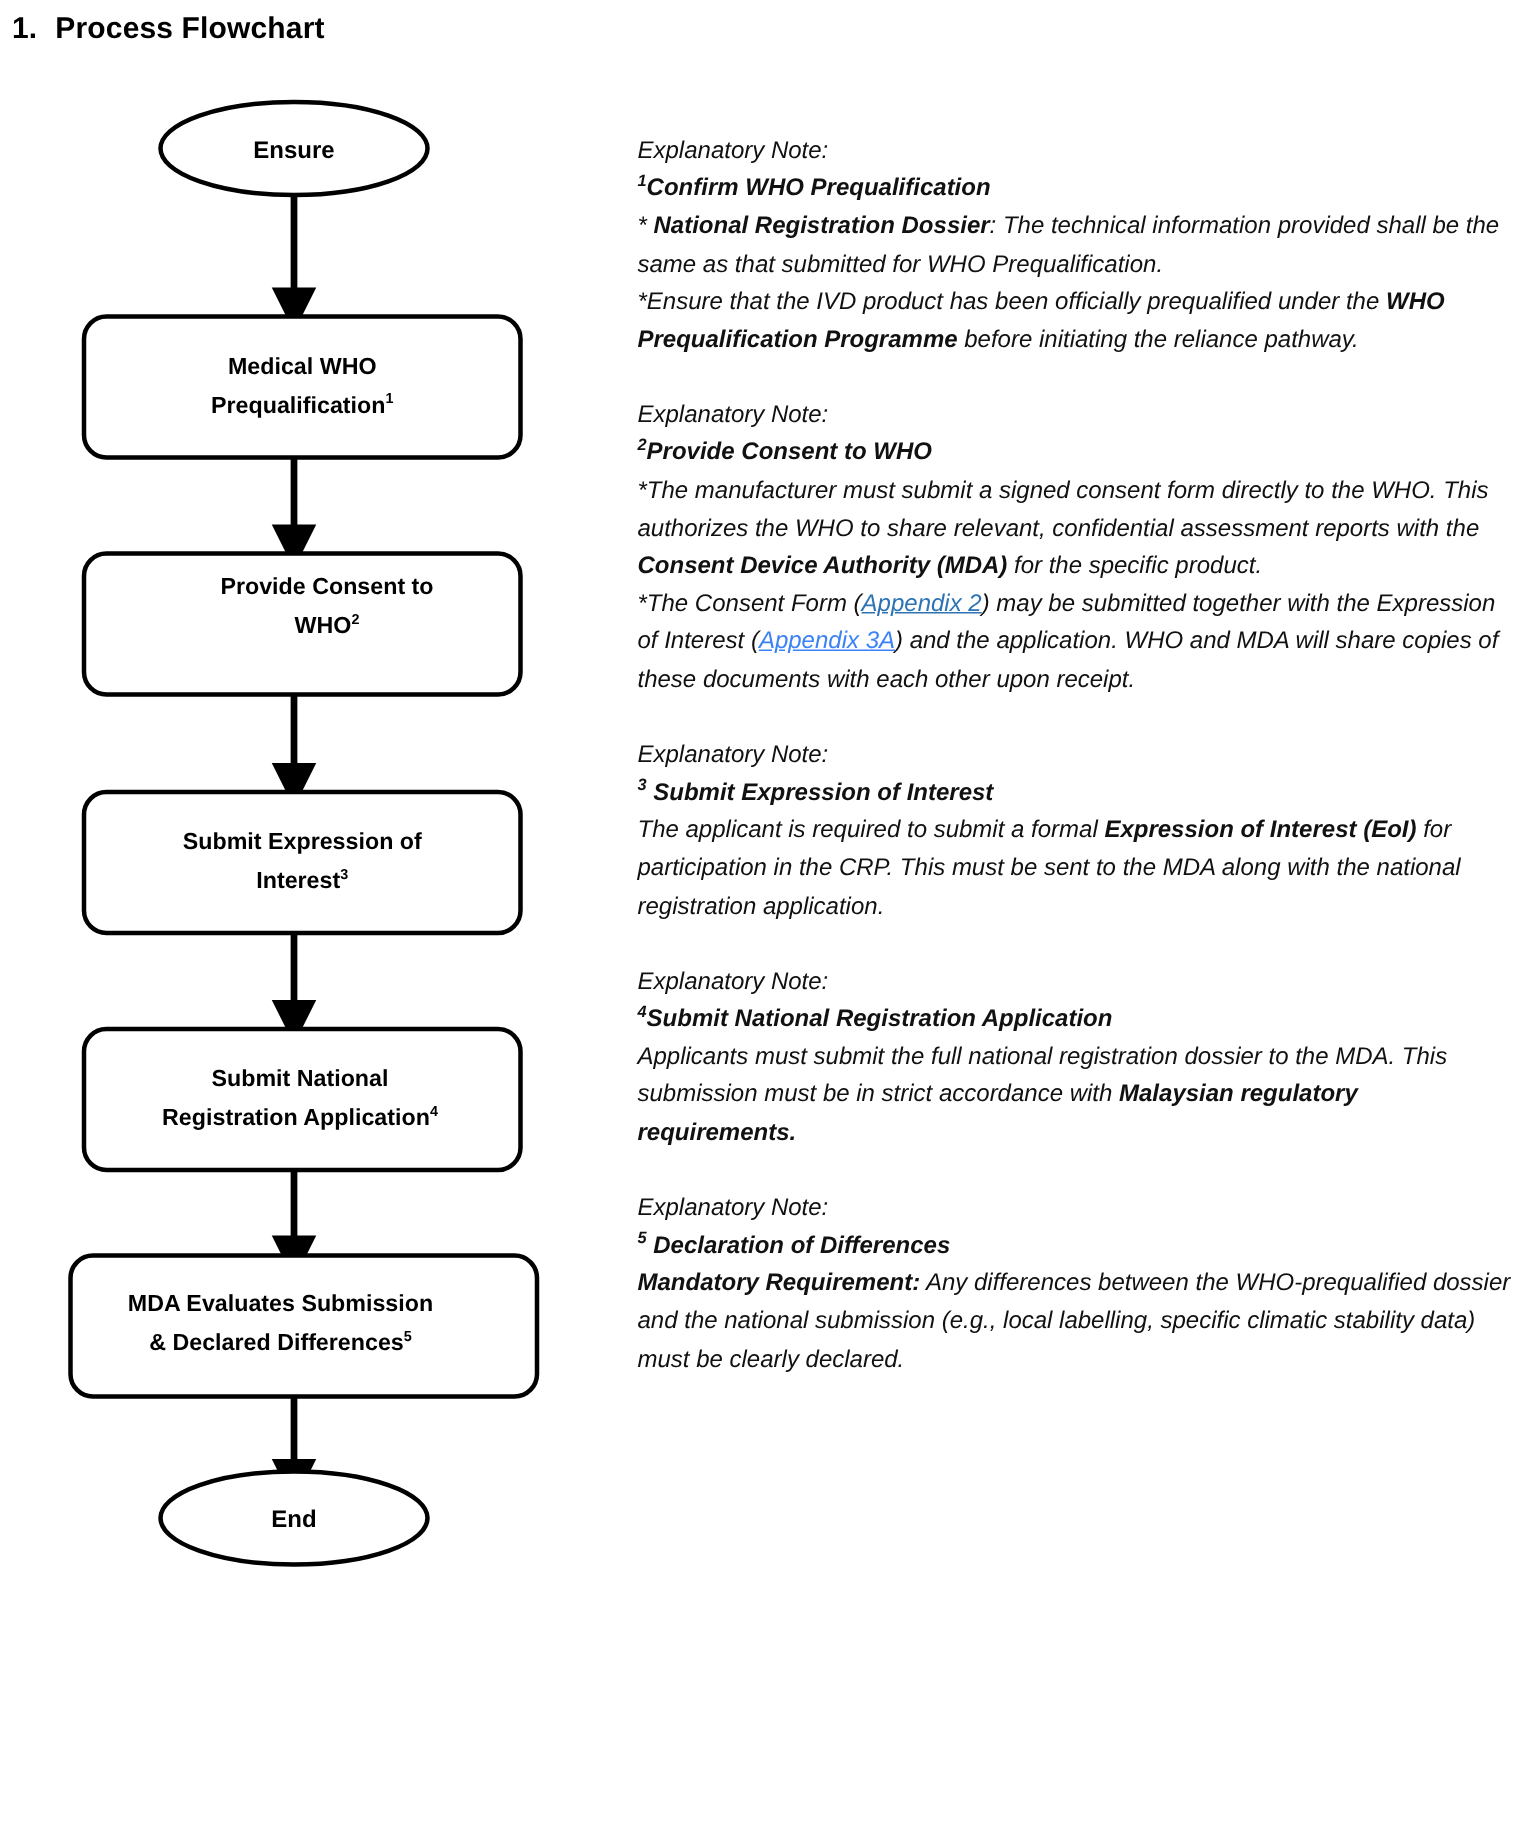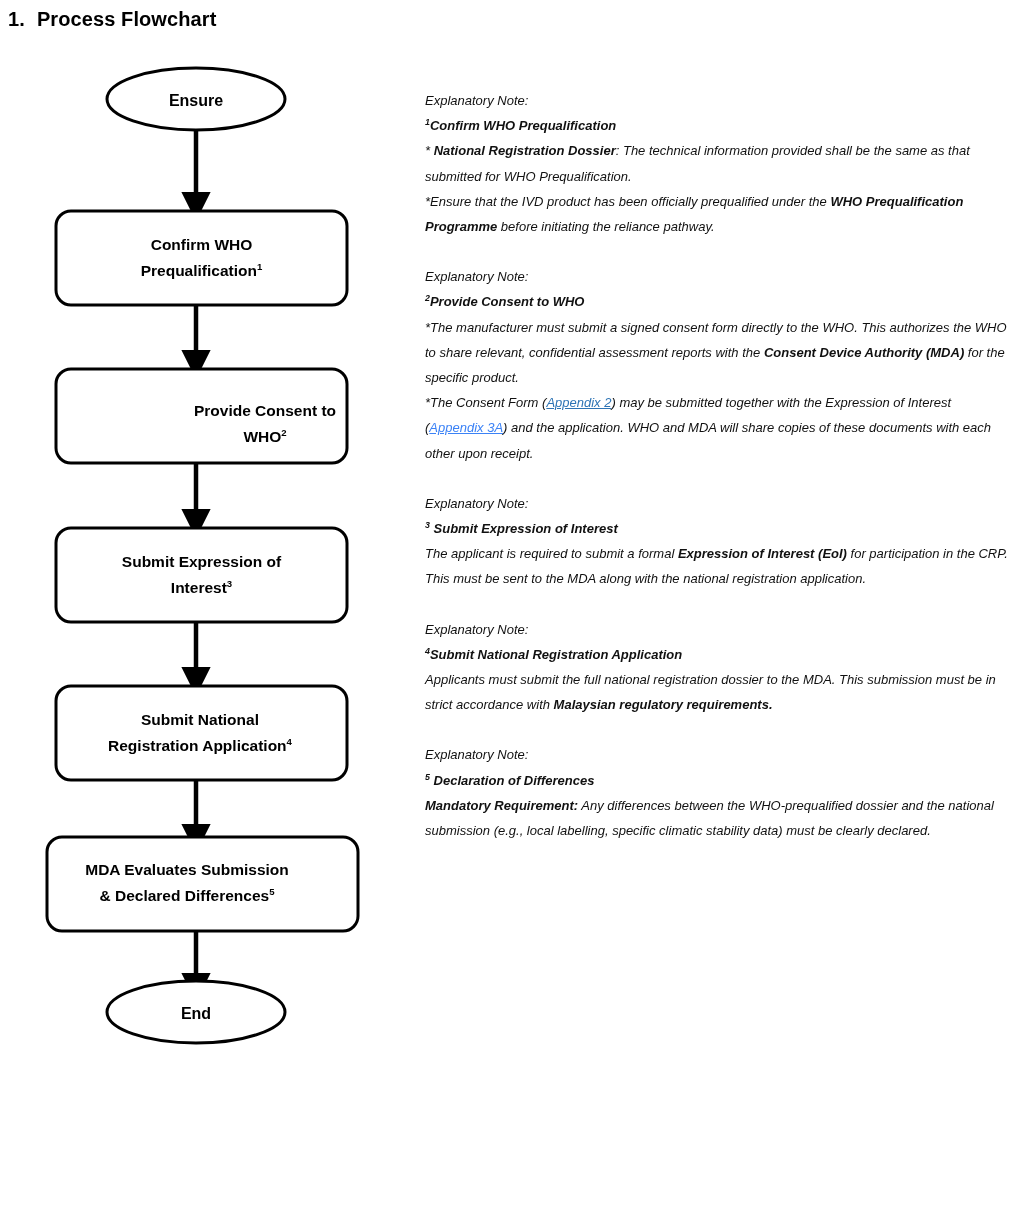--- a/index.html
+++ b/index.html
@@ -57,21 +57,21 @@
   .terminal-label { font-size: 16px; }
 
   
   .notes {
     position: absolute;
     left: 425px;
     top: 88px;
     width: 585px;
     font-family: "Liberation Sans", sans-serif;
     font-style: italic;
-    font-size: 13px;
+    font-size: 16px;
     line-height: 25.2px;
     color: #111111;
   }
   .note-block { margin-bottom: 25px; }
   .note-block:last-child { margin-bottom: 0; }
   .note-head { font-style: italic; font-weight: normal; }
   .note-title { font-weight: bold; font-style: italic; }
   .note-title sup {
     font-size: 0.68em;
     vertical-align: super;
@@ -124,25 +124,25 @@
     <line x1="196" y1="932" x2="196" y2="987" stroke="#000000" stroke-width="4.5" marker-end="url(#arrowhead)"></line>
 
     <ellipse cx="196" cy="1012" rx="89" ry="31" fill="#ffffff" stroke="#000000" stroke-width="3"></ellipse>
   </svg>
 
   <div class="node-label terminal-label" style="left:107px; top:88px; width:178px;">
     <span>Ensure</span>
   </div>
 
   <div class="node-label" style="left:56px; top:232px; width:291px;">
-    <span>Confirm WHO</span><br>
+    <span>Medical WHO</span><br>
     <span>Prequalification</span><sup>1</sup>
   </div>
 
-  <div class="node-label" style="left:56px; top:398px; width:324px;padding-left:47px;">
+  <div class="node-label" style="left:56px; top:379px; width:324px;">
     <span>Provide Consent to</span><br>
     <span>WHO</span><sup>2</sup>
   </div>
 
   <div class="node-label" style="left:56px; top:549px; width:291px;">
     <span>Submit Expression of</span><br>
     <span>Interest</span><sup>3</sup>
   </div>
 
   <div class="node-label" style="left:56px; top:707px; width:288px;">

